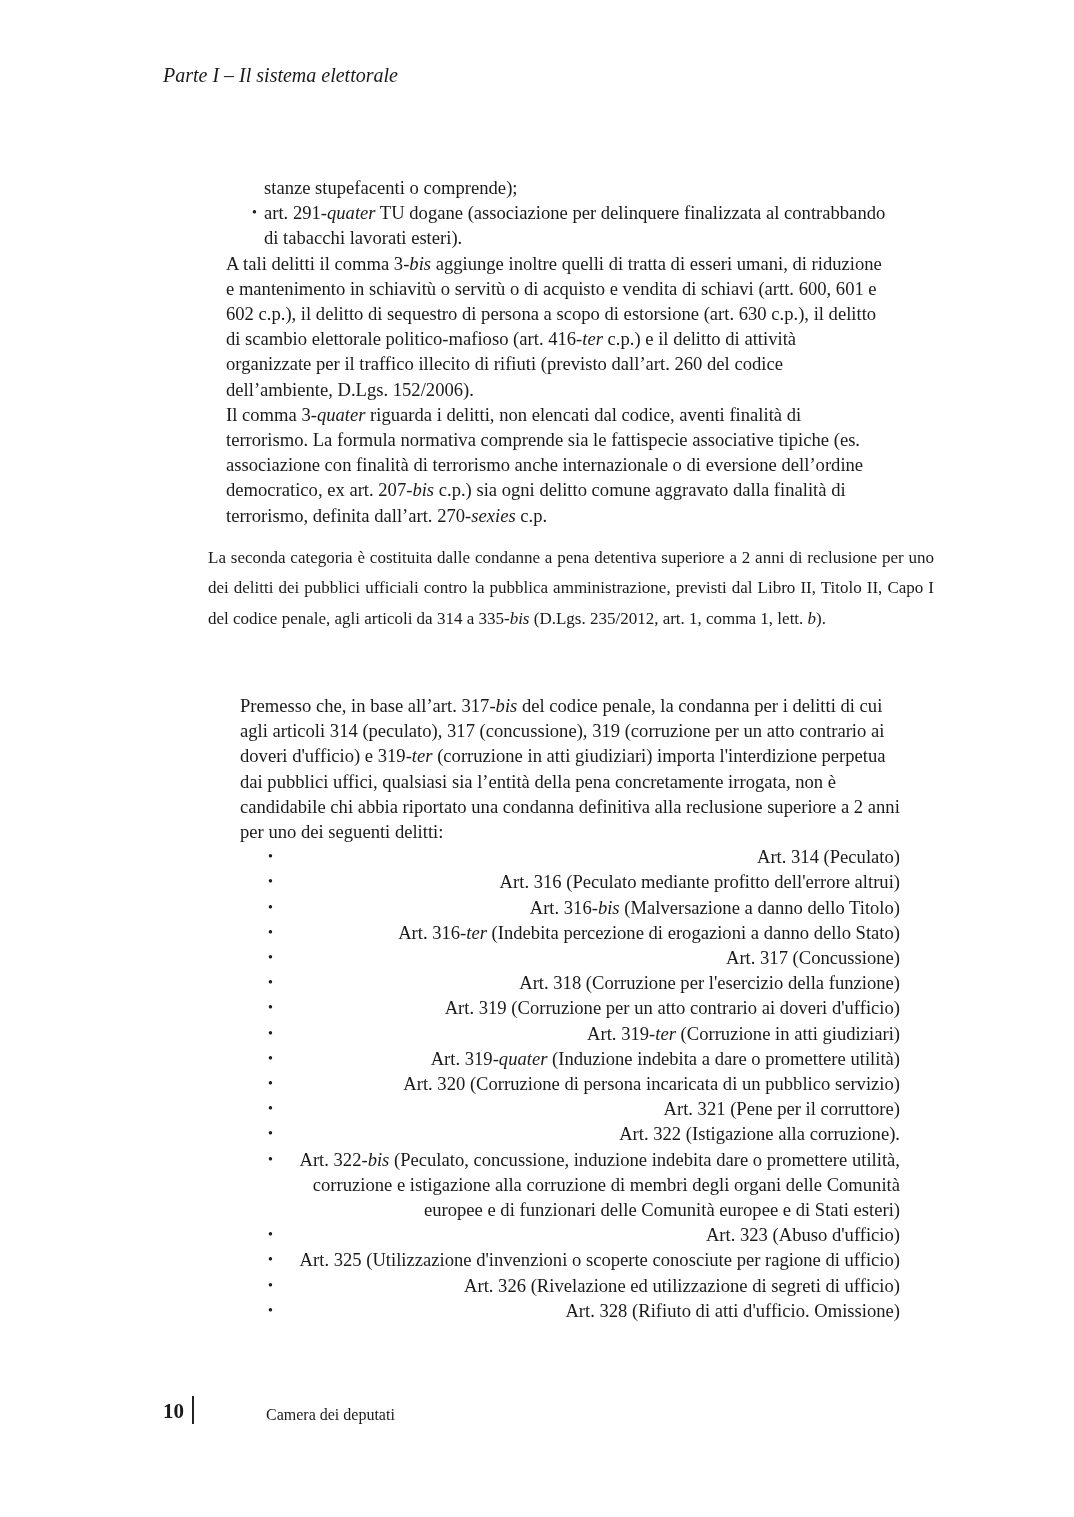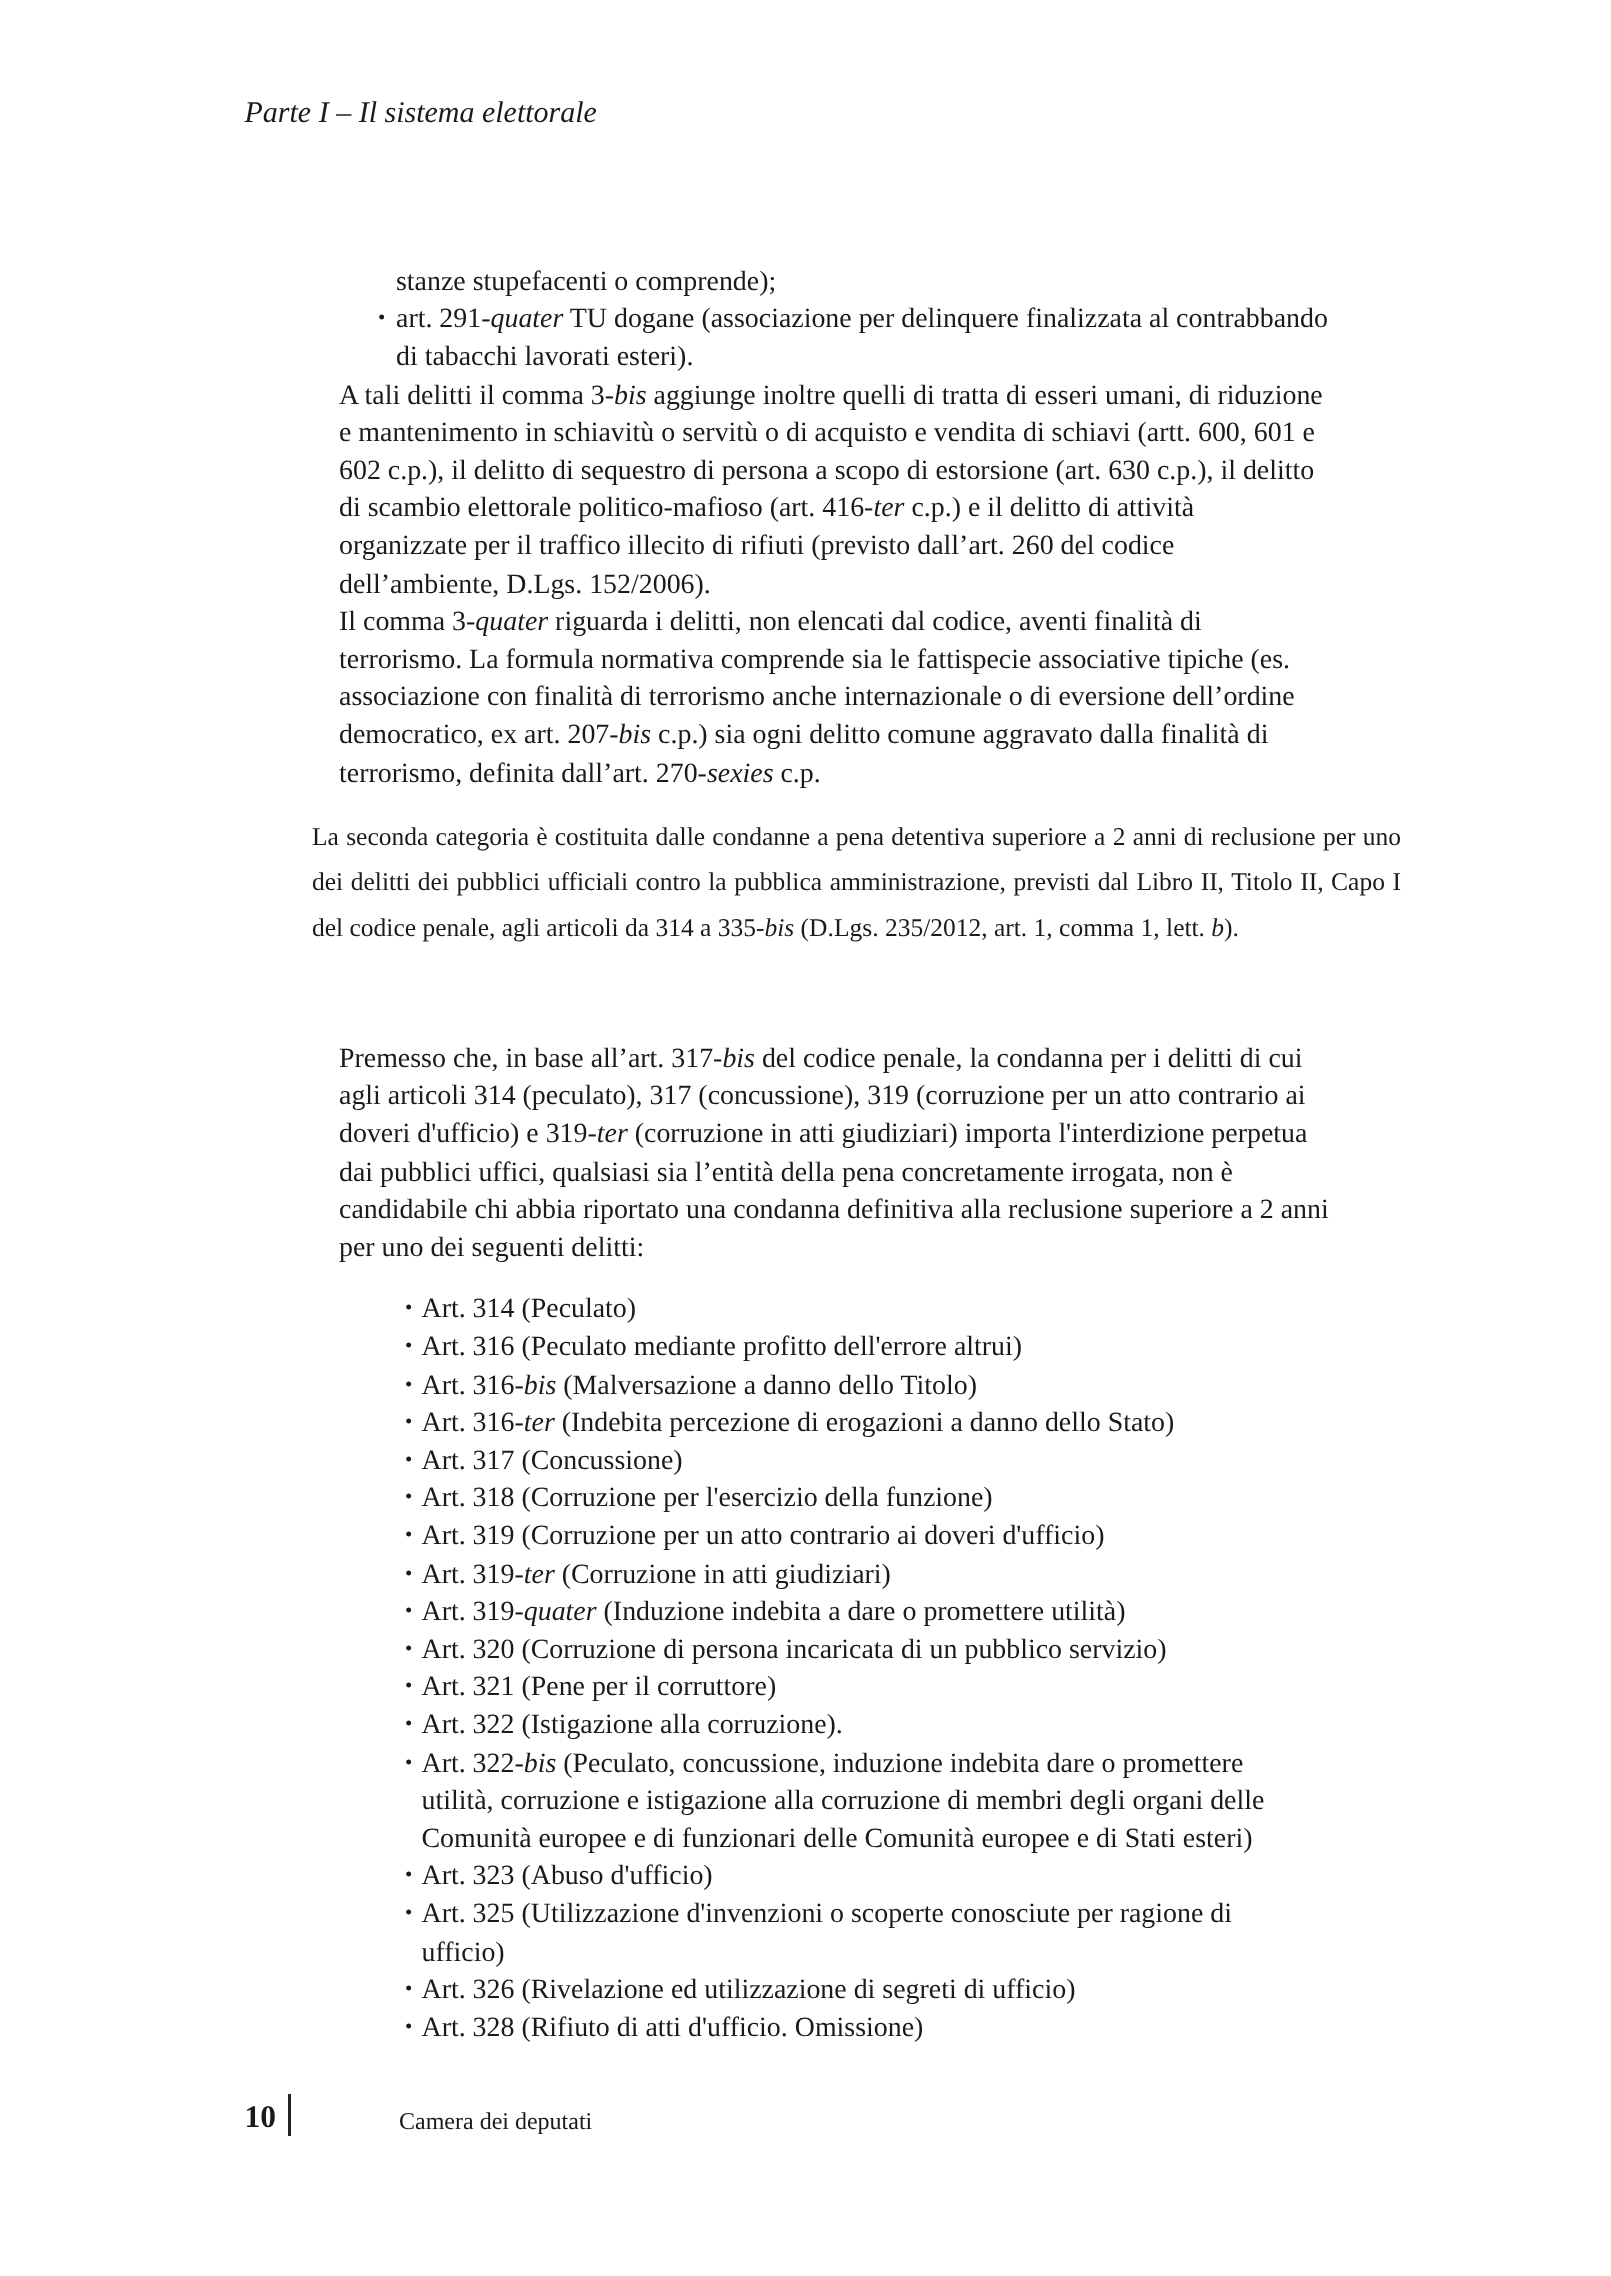--- a/index.html
+++ b/index.html
@@ -8,22 +8,22 @@
   .running-head { position:absolute; left:163px; top:64px; font-size:20px; font-style:italic; }
   .block { position:absolute; }
   .small { font-size:18.6px; line-height:25.2px; }
   .large { font-size:17px; line-height:30.4px; }
   .b1 { left:226px; top:175px; width:660px; }
   .bul { position:relative; padding-left:38px; }
   .bul::before { content:"•"; position:absolute; left:26px; top:0; font-size:14px; }
   .cont { padding-left:38px; }
   .b2 { left:208px; top:543px; width:726px; text-align:justify; }
   .b2 p { margin:0; text-indent:0; }
-  .b3 { left:226px; top:693px; width:660px; }
-  .list { margin:16px; padding:0; list-style:none; }
+  .b3 { left:240px; top:693px; width:660px; }
+  .list { margin:0; padding:0; list-style:none;text-align:right; }
   .list li { position:relative; padding-left:39px; }
   .list li::before { content:"•"; position:absolute; left:28px; top:0; font-size:14px; }
   p { margin:0; }
   .footer { position:absolute; left:163px; top:1396px; display:flex; align-items:flex-end; }
   .page-num { font-weight:bold; font-size:21px; }
   .footer-bar { width:2px; height:28px; background:#222; margin-left:8px; }
   .footer-text { margin-left:72px; font-size:16px; }
 </style>
 </head>
 <body>

